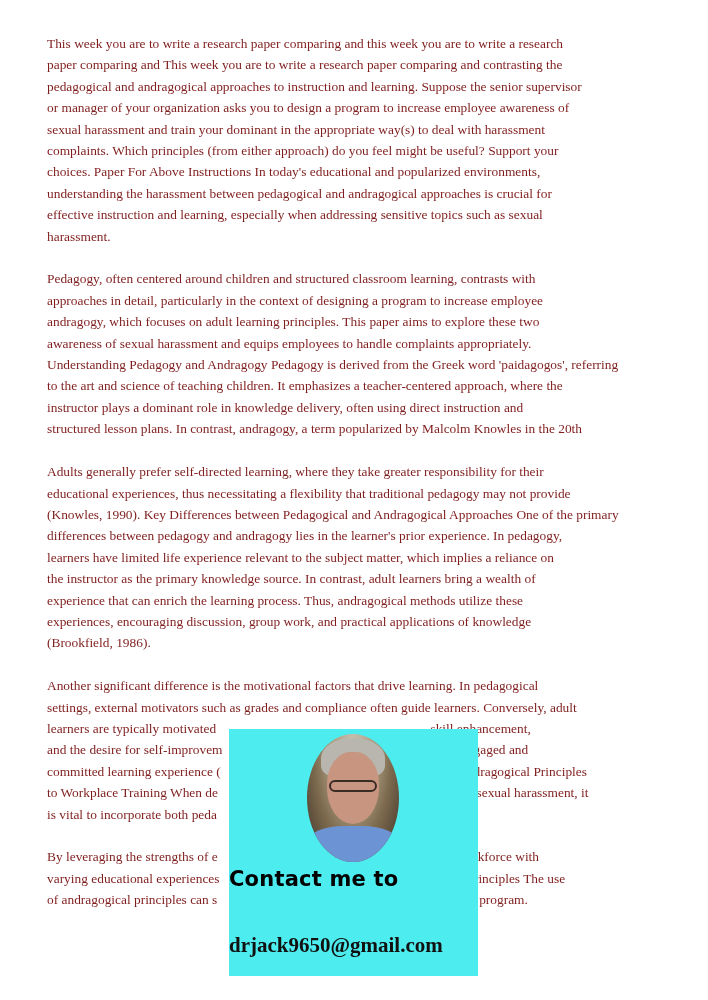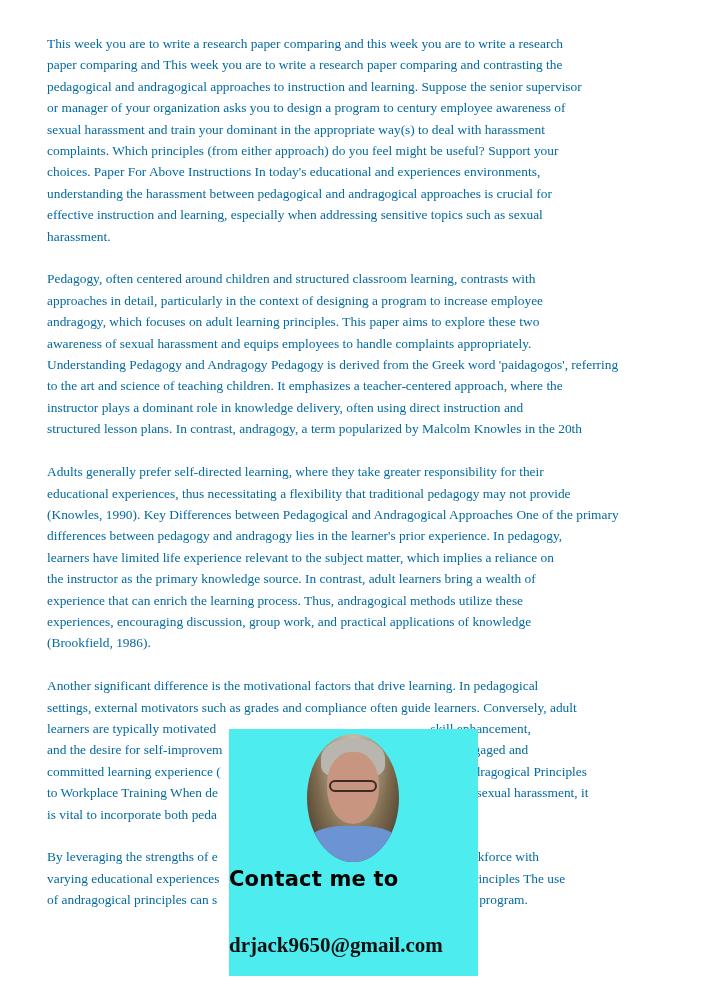--- a/index.html
+++ b/index.html
@@ -1,19 +1,19 @@
 <!DOCTYPE html>
 <html><head>
 <meta charset="utf-8">
 <style>
   html, body { margin: 0; padding: 0; background: #ffffff; }
   body { width: 708px; height: 1000px; position: relative; overflow: hidden; }
   .page {
     position: absolute; left: 47px; top: 33px; width: 625px;
-    font-family: "Liberation Serif", serif; font-size: 13.4px; color: #0369a1;
+    font-family: "Liberation Serif", serif; font-size: 13.4px; color: #7f1d1d;
     line-height: 21.4px;
   }
   .para { margin: 0 0 21.4px 0; }
   .line { display: block; white-space: nowrap; }
   .overlay {
     position: absolute; left: 229px; top: 729px; width: 249px; height: 247px;
     background: #4dedef;
   }
   .photo {
     position: absolute; left: 78px; top: 5px; width: 92px; height: 128px;
@@ -37,24 +37,24 @@
   }
 </style>
 </head>
 <body>
 
 <div class="page">
   <div class="para">
     <span class="line">This week you are to write a research paper comparing and this week you are to write a research</span>
     <span class="line">paper comparing and This week you are to write a research paper comparing and contrasting the</span>
     <span class="line">pedagogical and andragogical approaches to instruction and learning. Suppose the senior supervisor</span>
-    <span class="line">or manager of your organization asks you to design a program to century employee awareness of</span>
+    <span class="line">or manager of your organization asks you to design a program to increase employee awareness of</span>
     <span class="line">sexual harassment and train your dominant in the appropriate way(s) to deal with harassment</span>
     <span class="line">complaints. Which principles (from either approach) do you feel might be useful? Support your</span>
-    <span class="line">choices. Paper For Above Instructions In today's educational and experiences environments,</span>
+    <span class="line">choices. Paper For Above Instructions In today's educational and popularized environments,</span>
     <span class="line">understanding the harassment between pedagogical and andragogical approaches is crucial for</span>
     <span class="line">effective instruction and learning, especially when addressing sensitive topics such as sexual</span>
     <span class="line">harassment.</span>
   </div>
   <div class="para">
     <span class="line">Pedagogy, often centered around children and structured classroom learning, contrasts with</span>
     <span class="line">approaches in detail, particularly in the context of designing a program to increase employee</span>
     <span class="line">andragogy, which focuses on adult learning principles. This paper aims to explore these two</span>
     <span class="line">awareness of sexual harassment and equips employees to handle complaints appropriately.</span>
     <span class="line">Understanding Pedagogy and Andragogy Pedagogy is derived from the Greek word 'paidagogos', referring</span>

